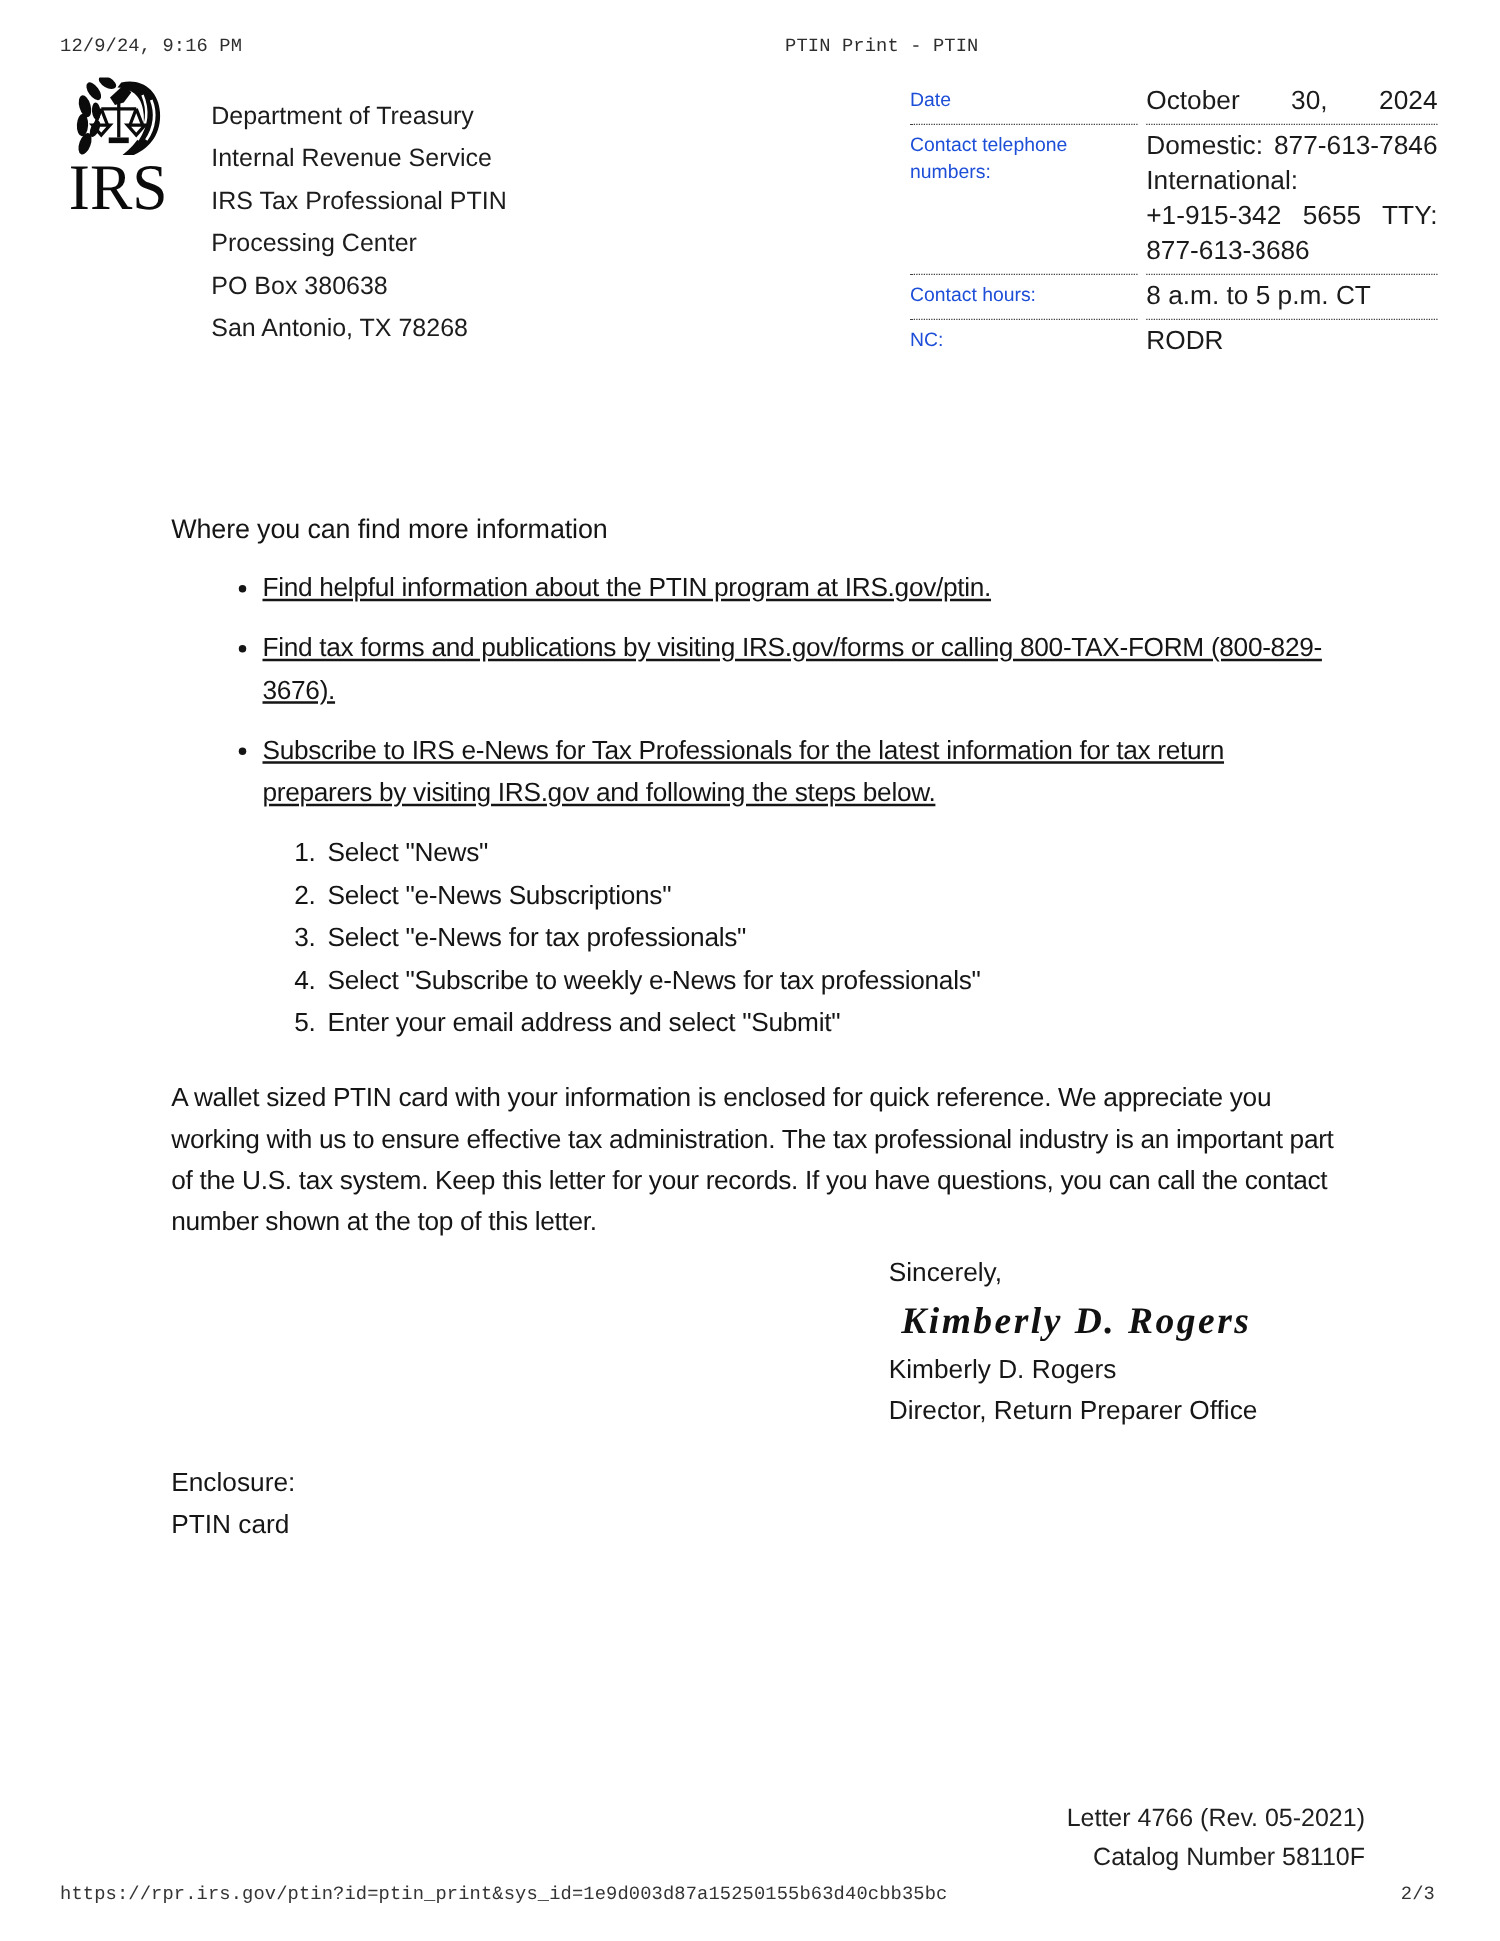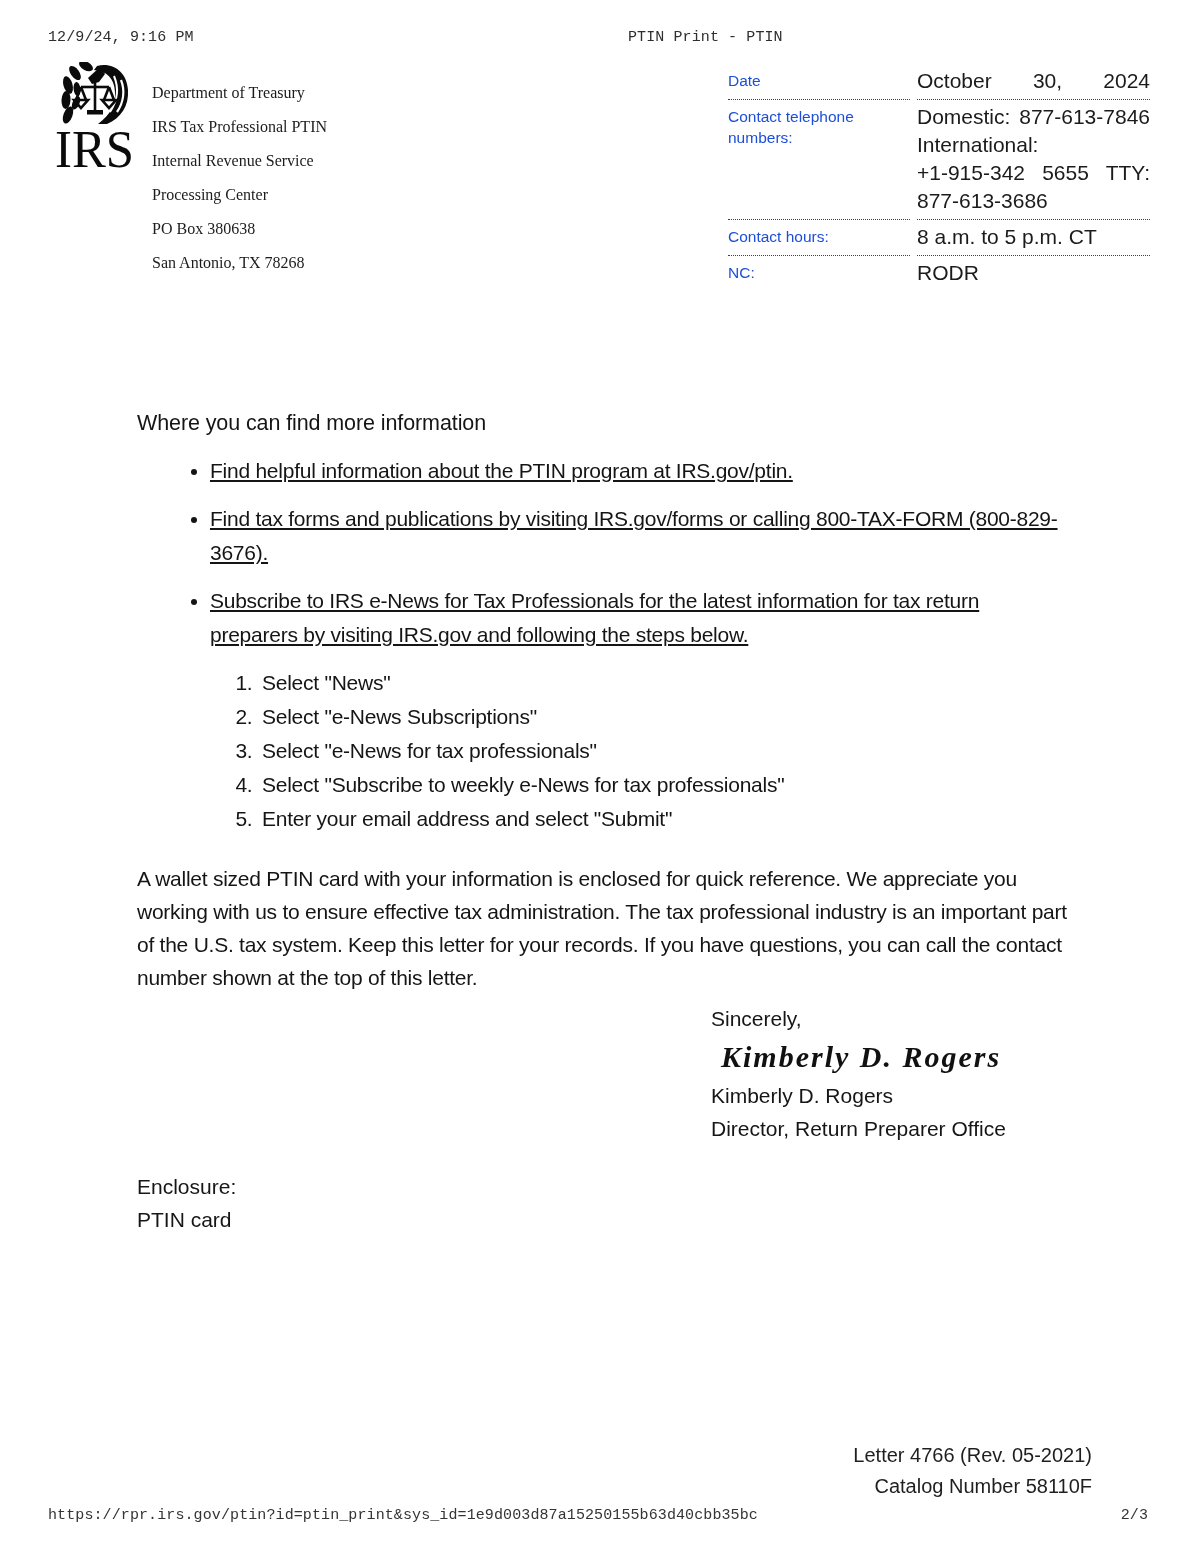--- a/index.html
+++ b/index.html
@@ -24,26 +24,25 @@
   }
   .print-timestamp { left: 48px; top: 29px; }
   .print-title     { left: 628px; top: 29px; }
   .page-url        { left: 48px; top: 1507px; color: #343434; }
   .page-indicator  { right: 52px; top: 1507px; color: #343434; }
 
   
   .irs-logo { position: absolute; left: 55px; top: 62px; width: 80px; height: 114px; }
   .sender-address {
     position: absolute;
-    left: 152px;
+    left: 169px;
     top: 76px;
-    font-size: 16px;
+    font-size: 20px;
     line-height: 34px;
     color: #1c1c1c;
-    font-family: Liberation Serif, serif;
   }
 
   
   .info-table { position: absolute; left: 728px; top: 64px; width: 422px; }
   .it-row { display: grid; grid-template-columns: 182px 233px; column-gap: 7px; }
   .it-label {
     font-size: 15.5px;
     line-height: 21px;
     color: #1d4ed8;
     padding: 6px 0 5px 0;
@@ -153,22 +152,22 @@
         <path d="M54 25 L49 38 M54 25 L59 38"></path>
         <path d="M47 38 L61 38 L54 46 Z"></path>
       </g>
       <rect x="32" y="48" width="16" height="4.5" fill="#0b0b0b"></rect>
     </g>
     <text x="0" y="105" font-family="Liberation Serif, serif" font-size="52" fill="#0b0b0b" textLength="79" lengthAdjust="spacingAndGlyphs">IRS</text>
   </svg>
 
   <div class="sender-address">
     <div>Department of Treasury</div>
+    <div>Internal Revenue Service</div>
     <div>IRS Tax Professional PTIN</div>
-    <div>Internal Revenue Service</div>
     <div>Processing Center</div>
     <div>PO Box 380638</div>
     <div>San Antonio, TX 78268</div>
   </div>
 
   <div class="info-table">
     <div class="it-row">
       <div class="it-label bdot">Date</div>
       <div class="it-value bdot jline">October 30, 2024</div>
     </div>

